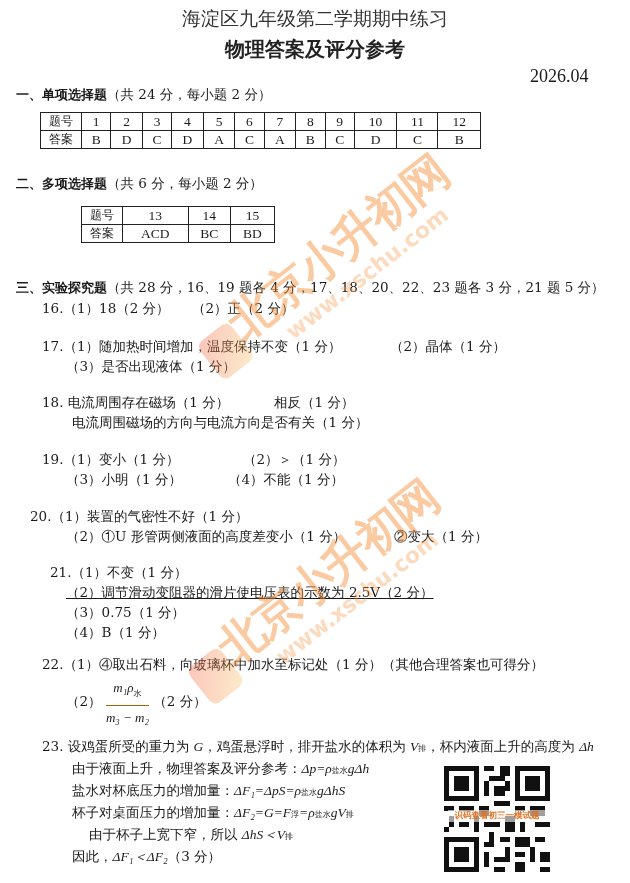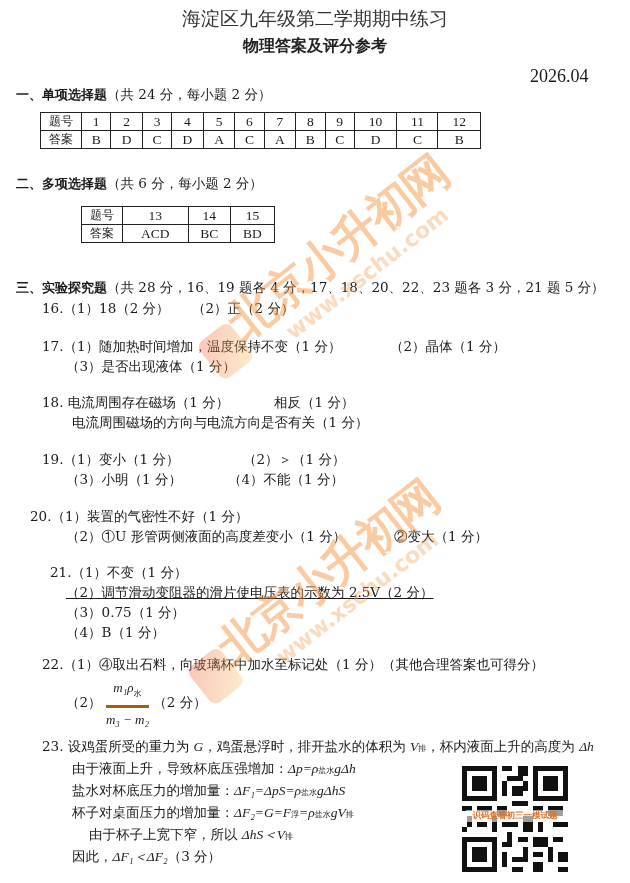--- a/index.html
+++ b/index.html
@@ -3,42 +3,42 @@
 <meta charset="utf-8">
 <style>
   html, body { margin: 0; padding: 0; background: #ffffff; }
   body {
     width: 630px; height: 883px; position: relative; overflow: hidden;
     font-family: "DejaVu Serif", "Liberation Serif", serif;
     color: #1a1a1a;
   }
   .abs { position: absolute; white-space: nowrap; }
   .title1 { left: 0; width: 630px; text-align: center; top: 6px; font-size: 19px; color: #333; }
-  .title2 { left: 0; width: 630px; text-align: center; top: 36px; font-size: 16px; font-weight: bold; font-family: Liberation Sans, sans-serif; color: #222; }
+  .title2 { left: 0; width: 630px; text-align: center; top: 36px; font-size: 20px; font-weight: bold; font-family: Liberation Sans, sans-serif; color: #222; }
   .date { left: 530px; top: 66px; font-size: 18px; font-family: "Liberation Serif", serif; }
   .sec { font-size: 13.5px; margin-left: 6px; }
   .sec .head { font-weight: bold; font-family: "DejaVu Sans", sans-serif; font-size: 13px; }
   .txt { font-size: 13.5px; line-height: 20px; }
 
   table.ans { position: absolute; border-collapse: collapse; font-family: "Liberation Serif", serif; font-size: 13.5px; }
   table.ans td { border: 1px solid #222; text-align: center; padding: 0; height: 17px; line-height: 17px; }
   table.ans td.lbl { font-family: "DejaVu Sans", sans-serif; font-size: 12px; }
 
   .frac { display: inline-block; vertical-align: middle; text-align: center; font-family: "Liberation Serif", serif; font-style: italic; font-size: 13px; }
-  .frac .num { display: block; border-bottom: 3px solid #a16207; padding: 0 2px 1px; }
+  .frac .num { display: block; border-bottom: 1px solid #a16207; padding: 0 2px 1px; }
   .frac .den { display: block; padding-top: 2px; }
   sub, .sm { font-size: 8px; }
   i { font-family: "Liberation Serif", serif; }
 
   .wm { position: absolute; pointer-events: none; transform: rotate(-38deg); transform-origin: left top; }
   .wm .cn { font-family: "DejaVu Sans", sans-serif; font-weight: bold; font-size: 46px; color: rgba(245,140,50,0.45); letter-spacing: -2px; }
   .wm .url { font-family: "DejaVu Sans", sans-serif; font-weight: bold; font-size: 22px; color: rgba(245,150,70,0.35); display: block; margin-left: 40px; margin-top: -6px; }
   .wm .logo { position: absolute; left: -40px; top: 20px; width: 40px; height: 46px; background: linear-gradient(135deg, rgba(240,90,60,0.35), rgba(250,190,80,0.3)); border-radius: 8px; }
 
-  .qr { position: absolute; left: 462px; top: 766px; width: 106px; height: 106px; background: #000000; }
+  .qr { position: absolute; left: 444px; top: 766px; width: 106px; height: 106px; background: #000000; }
   .qr svg { display: block; }
   .qr .cap { position: absolute; left: 4px; top: 44px; width: 98px; text-align: center; font-family: "DejaVu Sans", sans-serif; font-size: 8.5px; font-weight: bold; color: #e07020; background: rgba(255,255,255,0.6); }
 </style>
 </head>
 <body>
 
 <div class="abs title1">海淀区九年级第二学期期中练习</div>
 <div class="abs title2">物理答案及评分参考</div>
 <div class="abs date">2026.04</div>
 
@@ -136,21 +136,21 @@
     <span class="num"><span>m₁ρ</span><sub style="font-style:normal;">水</sub></span>
     <span class="den">m₃ − m₂</span>
   </span>
   <span>（2 分）</span>
 </div>
 
 <div class="abs txt" style="left:42px; top:736px;">
   <span>23.  设鸡蛋所受的重力为 </span><i>G</i><span>，鸡蛋悬浮时，排开盐水的体积为 </span><i>V</i><span class="sm">排</span><span>，杯内液面上升的高度为 </span><i>Δh</i>
 </div>
 <div class="abs txt" style="left:72px; top:758px;">
-  <span>由于液面上升，导致杯底压强增加：</span><i>Δp=ρ</i><span class="sm">盐水</span><i>gΔh</i>
+  <span>由于液面上升，物理答案及评分参考：</span><i>Δp=ρ</i><span class="sm">盐水</span><i>gΔh</i>
 </div>
 <div class="abs txt" style="left:72px; top:780px;">
   <span>盐水对杯底压力的增加量：</span><i>ΔF₁=ΔpS=ρ</i><span class="sm">盐水</span><i>gΔhS</i>
 </div>
 <div class="abs txt" style="left:72px; top:802px;">
   <span>杯子对桌面压力的增加量：</span><i>ΔF₂=G=F</i><span class="sm">浮</span><i>=ρ</i><span class="sm">盐水</span><i>gV</i><span class="sm">排</span>
 </div>
 <div class="abs txt" style="left:72px; top:824px;margin-left:17px;">
   <span>由于杯子上宽下窄，所以 </span><i>ΔhS＜V</i><span class="sm">排</span>
 </div>

